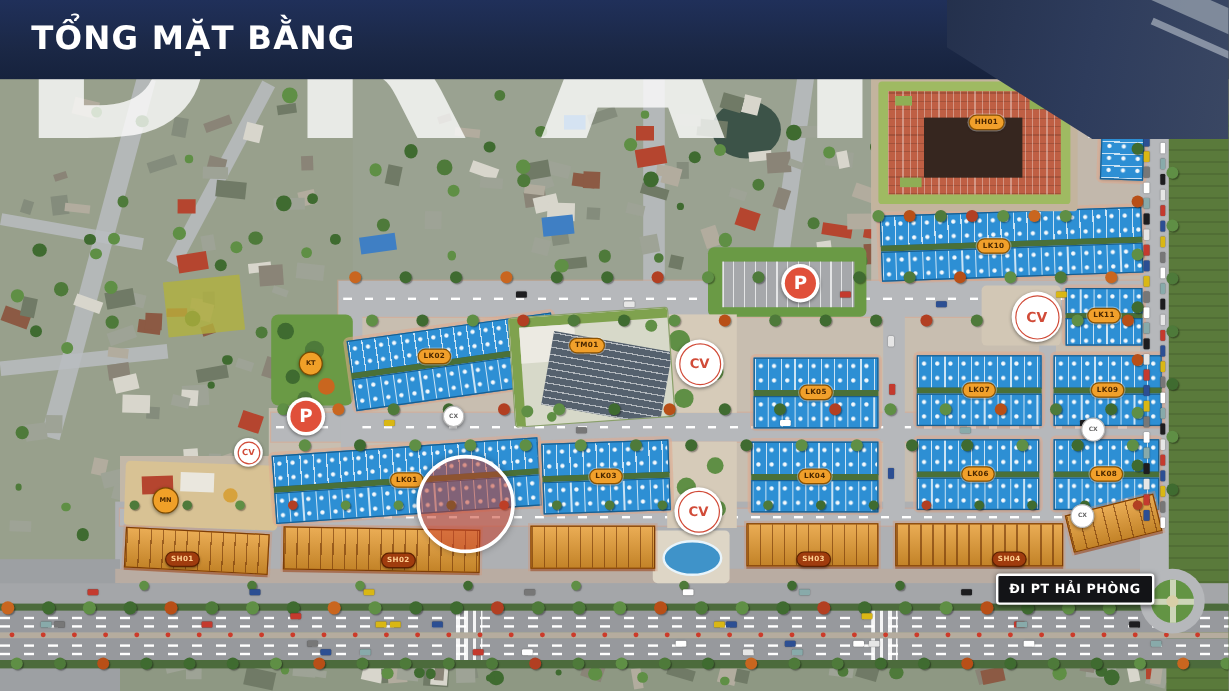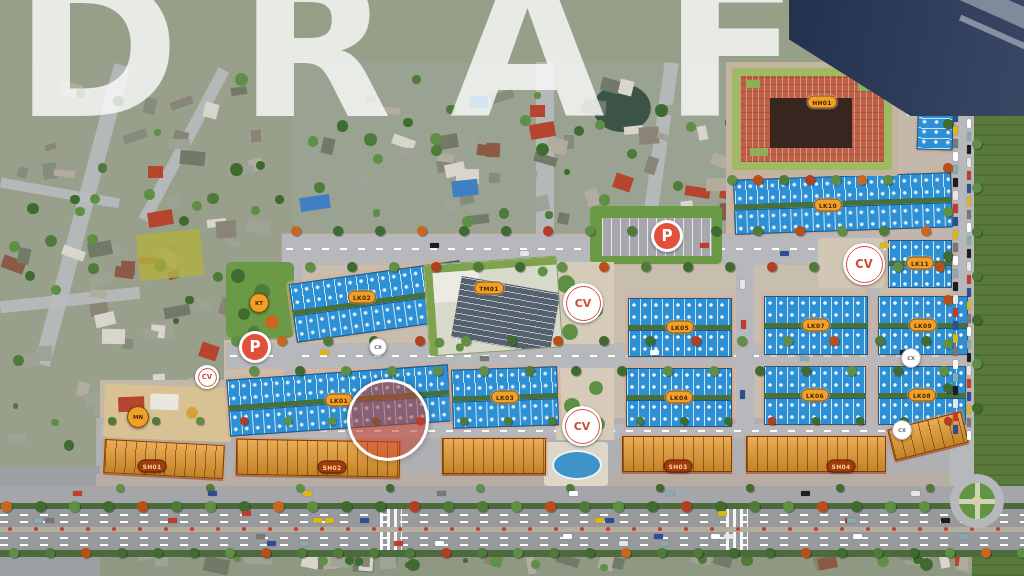--- a/index.html
+++ b/index.html
@@ -33,24 +33,28 @@
   .lbl.lk{background:#f1a02b;color:#4a2700;border:1px solid #8a5200;
        box-shadow:0 0 0 1px rgba(255,255,255,.35),0 1px 2px rgba(0,0,0,.4);}
   .lbl.sh{background:#a03c0e;color:#ffcf91;border:1px solid #5e2000;
        box-shadow:0 1px 2px rgba(0,0,0,.4);}
 </style>
 </head>
 <body>
 
 <div id="stage">
   <div id="watermark">DRAFT</div>
+  <div id="banner">
+    <span>TỔNG MẶT BẰNG</span>
+  </div>
   <div id="water">
     <div class="streak1"></div>
     <div class="streak2"></div>
   </div>
+  <div id="dirsign">ĐI PT HẢI PHÒNG</div>
 <div style="position: absolute; left: 0px; top: 62px; width: 300px; height: 410px; background: rgb(152, 160, 140); z-index: 1;"></div>
     <div style="position: absolute; left: 294px; top: 62px; width: 460px; height: 176px; background: rgb(154, 162, 145); z-index: 1;"></div>
     <div style="position: absolute; left: 0px; top: 550px; width: 1024px; height: 26px; background: rgb(142, 152, 131); z-index: 1;"></div>
     <div style="position: absolute; left: 0px; top: 466px; width: 100px; height: 110px; background: rgb(157, 160, 163); z-index: 3;"></div>
     <div style="position: absolute; left: 74px; top: 60px; width: 16px; height: 310px; background: rgb(185, 188, 192); transform: rotate(15deg); z-index: 2; opacity: 0.85;"></div>
     <div style="position: absolute; left: 178px; top: 60px; width: 12px; height: 170px; background: rgb(185, 188, 192); transform: rotate(28deg); z-index: 2; opacity: 0.85;"></div>
     <div style="position: absolute; left: 536px; top: 62px; width: 18px; height: 176px; background: rgb(185, 188, 192); transform: rotate(0deg); z-index: 2; opacity: 0.85;"></div>
     <div style="position: absolute; left: 652px; top: 62px; width: 14px; height: 182px; background: rgb(185, 188, 192); transform: rotate(8deg); z-index: 2; opacity: 0.85;"></div>
     <div style="position: absolute; left: 0px; top: 294px; width: 140px; height: 12px; background: rgb(185, 188, 192); transform: rotate(-6deg); z-index: 2; opacity: 0.85;"></div>
     <div style="position: absolute; left: 0px; top: 188px; width: 120px; height: 10px; background: rgb(185, 188, 192); transform: rotate(10deg); z-index: 2; opacity: 0.85;"></div>

